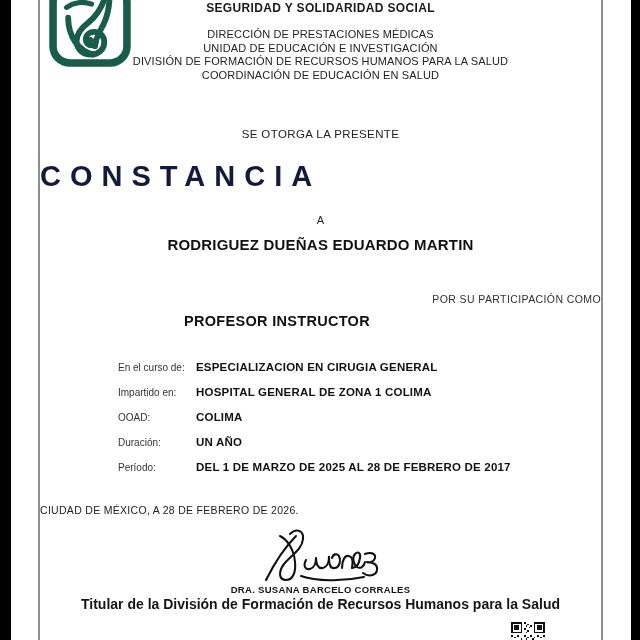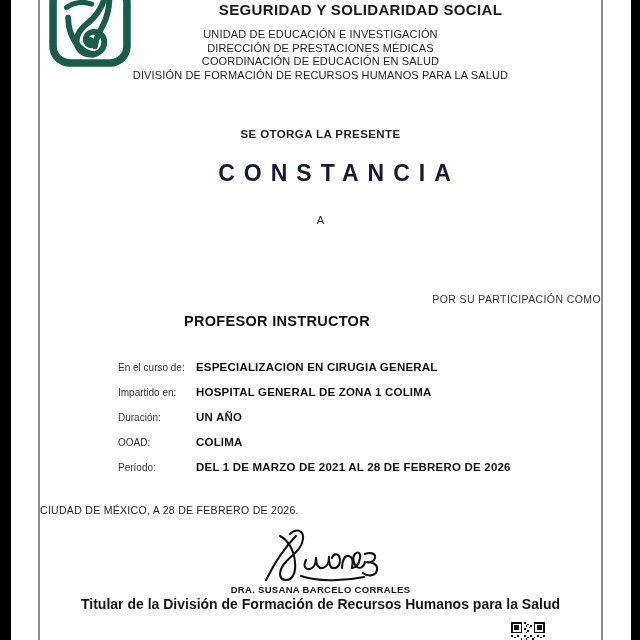--- a/index.html
+++ b/index.html
@@ -59,25 +59,24 @@
     height: 84px;
   }
   .logo svg { display: block; width: 84px; height: 84px; }
 
   
   .hdr-main {
     position: absolute;
     left: 0; top: 1px;
     width: 561px;
     text-align: center;
-    font-size: 15px;
+    font-size: 12px;
     font-weight: bold;
     letter-spacing: 0.35px;
     color: #1a1a1a;
-    padding-left: 40px;
   }
   .hdr-lines {
     position: absolute;
     left: 0; top: 28px;
     width: 561px;
     text-align: center;
   }
   .hdr-lines div {
     font-size: 11px;
     line-height: 13.6px;
@@ -88,28 +87,27 @@
 
   
   .se-otorga {
     position: absolute;
     left: 0; top: 128px;
     width: 561px;
     text-align: center;
     font-size: 11.5px;
     letter-spacing: 0.4px;
     color: #222222;
-    font-weight: bold;
   }
   .constancia {
     position: absolute;
     left: 0; top: 160px;
     width: 598px;
-    text-align: center;
-    font-size: 23px;
+    text-align: left;
+    font-size: 29px;
     font-weight: bold;
     letter-spacing: 9px;
     color: #16193a;
   }
   .word-a {
     position: absolute;
     left: 0; top: 214px;
     width: 561px;
     text-align: center;
     font-size: 11px;
@@ -242,57 +240,58 @@
         <path d="M73 6 C74 22, 72 36, 66 48 C61 58, 56 66, 56 74" fill="none" stroke="#1a5c4a" stroke-width="7" stroke-linecap="round"></path>
         <path d="M22 28 C30 22, 42 20, 52 24" fill="none" stroke="#1a5c4a" stroke-width="6" stroke-linecap="round"></path>
         <path d="M24 40 C24 62, 36 80, 54 84" fill="none" stroke="#1a5c4a" stroke-width="7" stroke-linecap="round"></path>
         <circle cx="50" cy="68" r="5" fill="#1a5c4a"></circle>
       </svg>
     </div>
 
     <div class="hdr-main">SEGURIDAD Y SOLIDARIDAD SOCIAL</div>
 
     <div class="hdr-lines">
+      <div>DIRECCIÓN DE PRESTACIONES MÉDICAS</div>
       <div>UNIDAD DE EDUCACIÓN E INVESTIGACIÓN</div>
-      <div>DIRECCIÓN DE PRESTACIONES MÉDICAS</div>
+      <div>DIVISIÓN DE FORMACIÓN DE RECURSOS HUMANOS PARA LA SALUD</div>
       <div>COORDINACIÓN DE EDUCACIÓN EN SALUD</div>
-      <div>DIVISIÓN DE FORMACIÓN DE RECURSOS HUMANOS PARA LA SALUD</div>
     </div>
 
     <div class="se-otorga">SE OTORGA LA PRESENTE</div>
 
     <div class="constancia">CONSTANCIA</div>
 
     <div class="word-a">A</div>
 
+    <div class="recipient">RODRIGUEZ DUEÑAS EDUARDO MARTIN</div>
 
     <div class="por-su">POR SU PARTICIPACIÓN COMO</div>
 
     <div class="role">PROFESOR INSTRUCTOR</div>
 
     <div class="fields">
       <div class="field-row">
         <span class="field-label">En el curso de:</span>
         <span class="field-value">ESPECIALIZACION EN CIRUGIA GENERAL</span>
       </div>
       <div class="field-row">
         <span class="field-label">Impartido en:</span>
         <span class="field-value">HOSPITAL GENERAL DE ZONA 1 COLIMA</span>
       </div>
       <div class="field-row">
+        <span class="field-label">OOAD:</span>
+        <span class="field-value">COLIMA</span>
+      </div>
+      <div class="field-row">
         <span class="field-label">Duración:</span>
         <span class="field-value">UN AÑO</span>
       </div>
       <div class="field-row">
-        <span class="field-label">OOAD:</span>
-        <span class="field-value">COLIMA</span>
-      </div>
-      <div class="field-row">
         <span class="field-label">Período:</span>
-        <span class="field-value">DEL 1 DE MARZO DE 2021 AL 28 DE FEBRERO DE 2026</span>
+        <span class="field-value">DEL 1 DE MARZO DE 2025 AL 28 DE FEBRERO DE 2017</span>
       </div>
     </div>
 
     <div class="place-date">CIUDAD DE MÉXICO, A 28 DE FEBRERO DE 2026.</div>
 
     <div class="signature">
       <svg width="150" height="62" viewBox="0 0 150 62" xmlns="http://www.w3.org/2000/svg">
         <g fill="none" stroke="#111111" stroke-width="2.1" stroke-linecap="round" stroke-linejoin="round">
           <path d="M44 10 C50 4, 58 6, 57 15 C56 26, 44 32, 38 40
                    C32 48, 33 56, 40 56 C47 56, 50 48, 49 38

